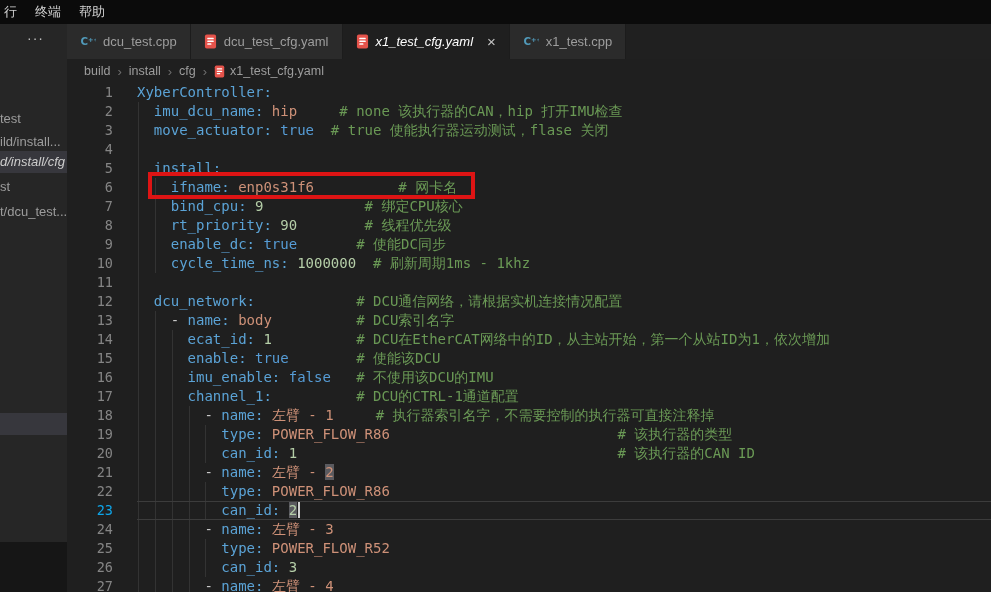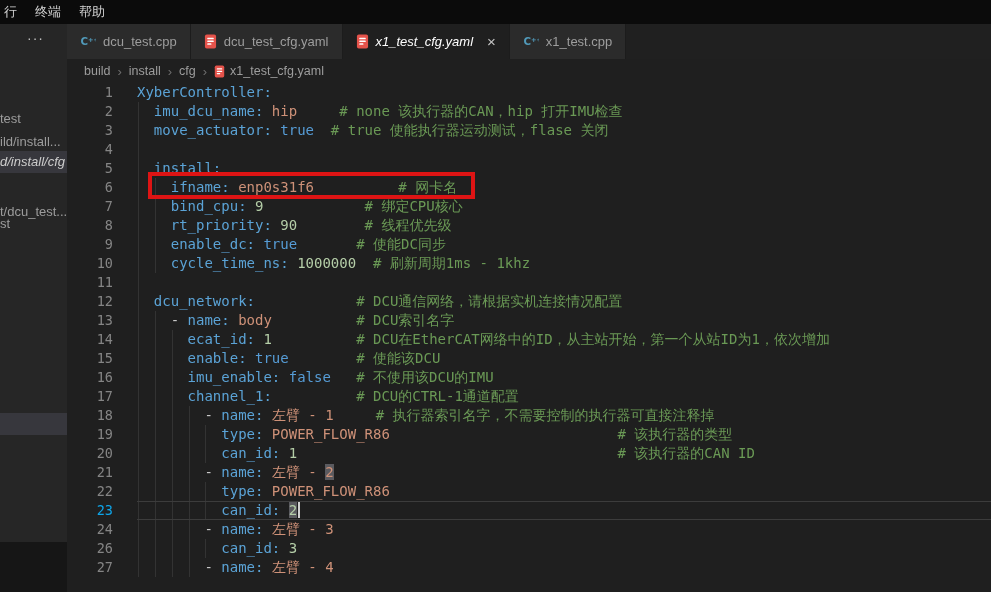--- a/index.html
+++ b/index.html
@@ -58,21 +58,21 @@
       <div class="menu-item">终端</div>
       <div class="menu-item">帮助</div>
     </div>
 
   <div class="sidebar">
     <div class="sb-more">···</div>
     <div>
         <div class="sb-item" style="top: 84px;">test</div>
         <div class="sb-item" style="top: 107px;">ild/install...</div>
         <div class="sb-item sel it" style="top: 127px;">d/install/cfg</div>
-        <div class="sb-item" style="top: 152px; margin-top: 37px;">st</div>
+        <div class="sb-item" style="top: 152px;">st</div>
         <div class="sb-item" style="top: 177px;">t/dcu_test...</div>
         <div class="sb-item sel" style="top: 389px;"></div>
       </div>
     <div class="sb-dark"></div>
   </div>
 
   <div class="editor-region">
     <div class="tabbar">
         <div class="tab">
           <svg width="16" height="15" viewBox="0 0 16 16" style="flex:none">
@@ -217,20 +217,24 @@
           </div>
           <div class="row cur">
             <div class="ln">23</div>
             <div class="code"><i class="g" style="left: 1px;"></i><i class="g" style="left: 17.86px;"></i><i class="g" style="left: 34.72px;"></i><i class="g" style="left: 51.58px;"></i><i class="g" style="left: 68.44px;"></i><span class="t-key">          can_id:</span><span class="t-num"> </span><span class="t-num hl">2</span><span class="cursor"></span></div>
           </div>
           <div class="row">
             <div class="ln">24</div>
             <div class="code"><i class="g" style="left: 1px;"></i><i class="g" style="left: 17.86px;"></i><i class="g" style="left: 34.72px;"></i><i class="g" style="left: 51.58px;"></i><span class="t-pun">        - </span><span class="t-key">name:</span><span class="t-str"> 左臂 - 3</span></div>
           </div>
           <div class="row">
+            <div class="ln">25</div>
+            <div class="code"><i class="g" style="left: 1px;"></i><i class="g" style="left: 17.86px;"></i><i class="g" style="left: 34.72px;"></i><i class="g" style="left: 51.58px;"></i><i class="g" style="left: 68.44px;"></i><span class="t-key">          type:</span><span class="t-str"> POWER_FLOW_R52</span></div>
+          </div>
+          <div class="row">
             <div class="ln">26</div>
             <div class="code"><i class="g" style="left: 1px;"></i><i class="g" style="left: 17.86px;"></i><i class="g" style="left: 34.72px;"></i><i class="g" style="left: 51.58px;"></i><i class="g" style="left: 68.44px;"></i><span class="t-key">          can_id:</span><span class="t-num"> 3</span></div>
           </div>
           <div class="row">
             <div class="ln">27</div>
             <div class="code"><i class="g" style="left: 1px;"></i><i class="g" style="left: 17.86px;"></i><i class="g" style="left: 34.72px;"></i><i class="g" style="left: 51.58px;"></i><span class="t-pun">        - </span><span class="t-key">name:</span><span class="t-str"> 左臂 - 4</span></div>
           </div>
         </div>
       <div class="redbox"></div>
     </div>

